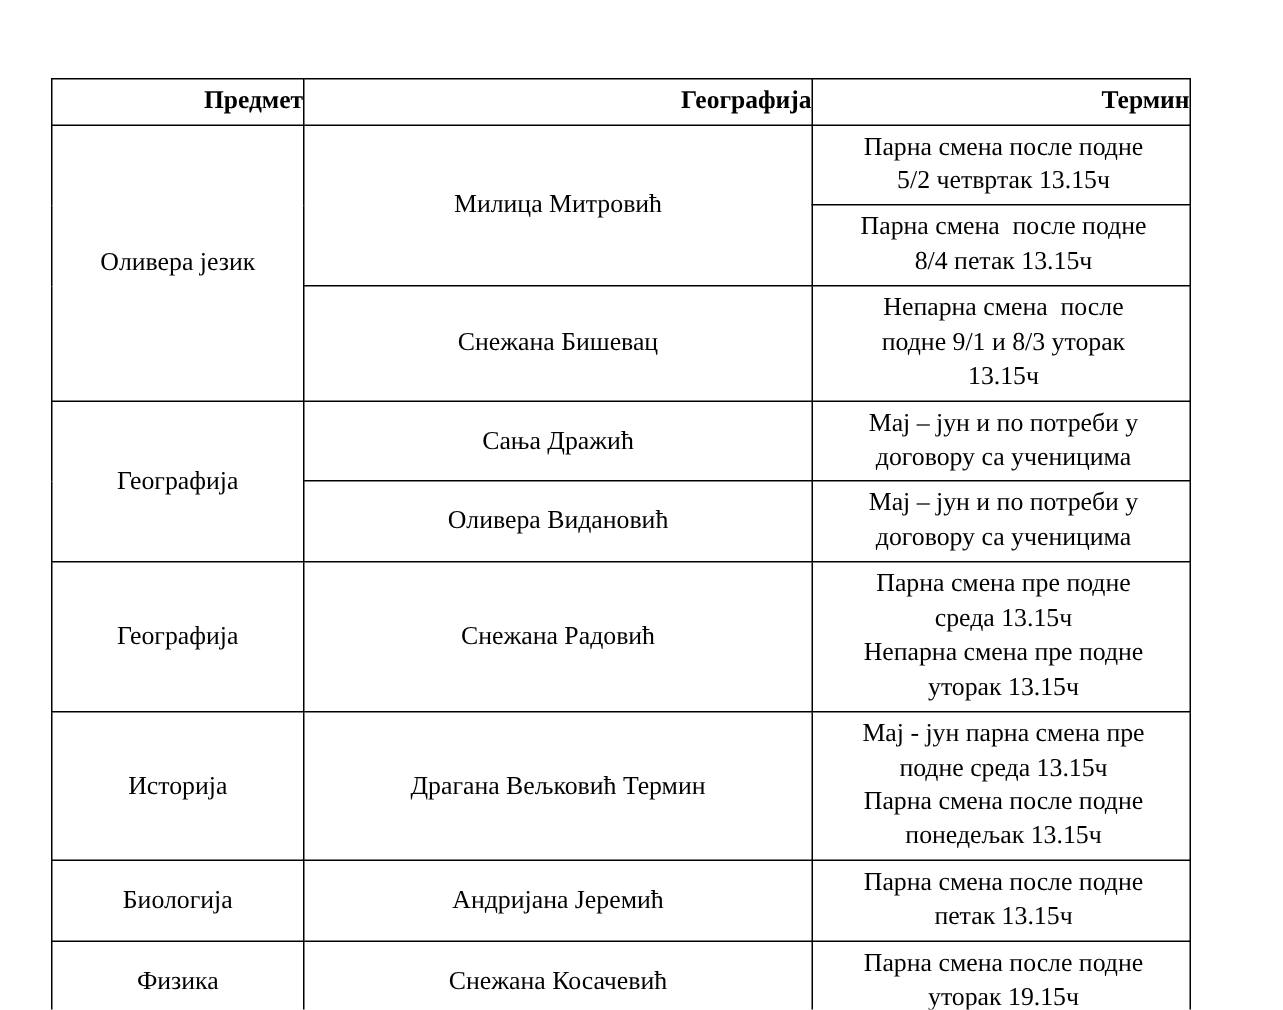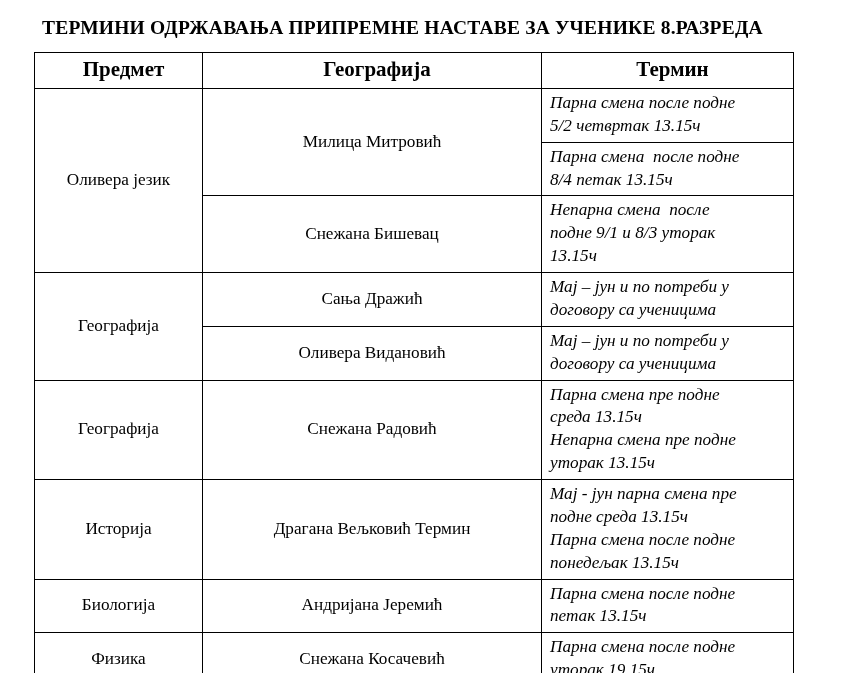--- a/index.html
+++ b/index.html
@@ -47,49 +47,47 @@
     font-size: 17.2px;
     line-height: 1.33;
     font-weight: normal;
   }
   col.c-subject { width: 168px; }
   col.c-teacher { width: 339px; }
   col.c-term    { width: 252px; }
 
   th.head-cell {
     font-weight: bold;
-    text-align: center;
+    text-align: right;
     padding: 3px 0 4px 10px;
-    font-size: 21px;
+    font-size: 17px;
     height: 22px;
   }
   td.subject-cell {
     text-align: center;
     padding: 4px 6px;
   }
   td.teacher-cell {
     text-align: center;
     padding: 4px 6px;
   }
   td.term-cell {
-    text-align: left;
+    text-align: center;
     padding: 3px 5px 4px 8px;
-    font-style: italic;
   }
   td.term-cell .line {
     display: block;
     white-space: pre-wrap;
   }
 </style>
 </head>
 <body>
 
 <div class="page">
 
-  <div class="doc-title">ТЕРМИНИ ОДРЖАВАЊА ПРИПРЕМНЕ НАСТАВЕ ЗА УЧЕНИКЕ 8.РАЗРЕДА</div>
 
   <table class="schedule-table">
     <colgroup>
       <col class="c-subject">
       <col class="c-teacher">
       <col class="c-term">
     </colgroup>
     <thead>
       <tr>
         <th class="head-cell">Предмет</th>

